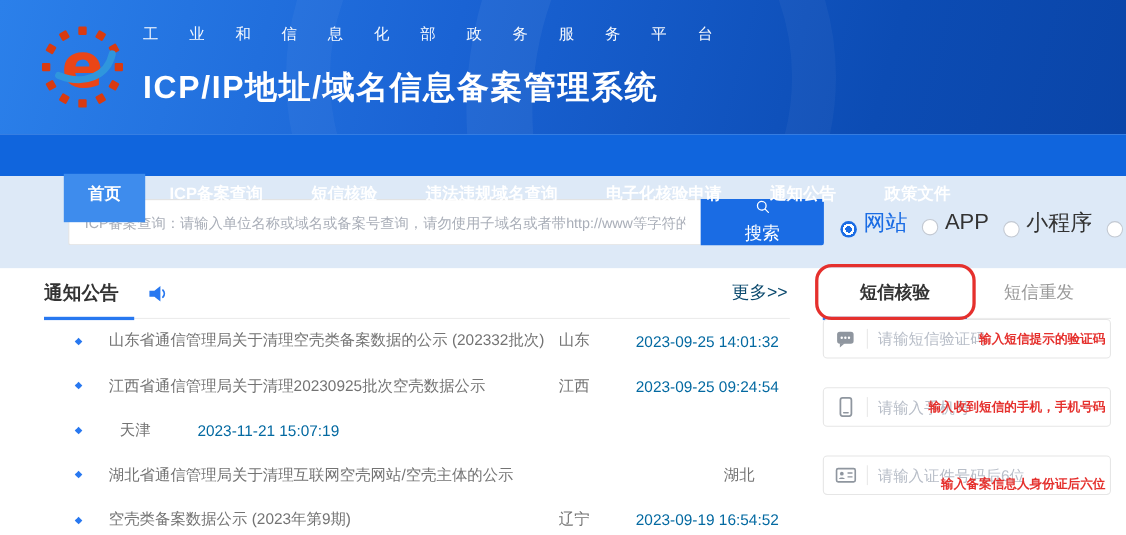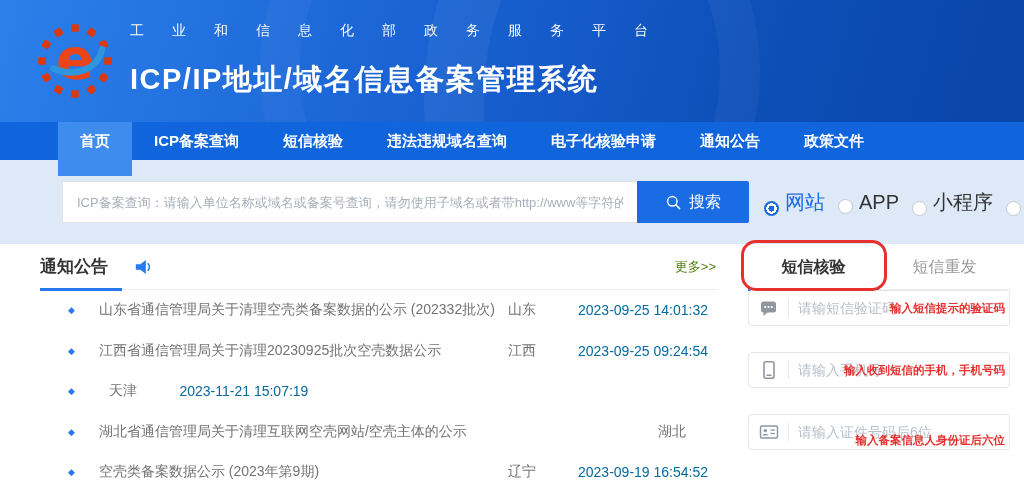--- a/index.html
+++ b/index.html
@@ -14,49 +14,49 @@
     border-radius:50%; border:60px solid rgba(255,255,255,.05); }
   .banner::after { content:""; position:absolute; left:260px; top:-180px; width:420px; height:420px;
     border-radius:50%; border:40px solid rgba(255,255,255,.04); }
   .logo { width:78px; height:78px; margin-left:36px; flex:0 0 auto; position:relative; z-index:1; }
   .banner-text { margin-left:16px; color:#fff; position:relative; z-index:1; }
   .banner-sub { font-size:14px; letter-spacing:28px; white-space:nowrap; opacity:.96; }
   .banner-title { font-size:29px; font-weight:bold; letter-spacing:1.5px; margin-top:20px; white-space:nowrap; }
 
   
   .nav { height:38px; background:#1065dd; display:flex; padding-left:58px; position:relative; }
-  .nav-item { height:54px; line-height:38px; padding:0 22px; color:#fff; font-size:15px; font-weight:bold;
-    cursor:pointer; white-space:nowrap; }
+  .nav-item { height:44px; line-height:38px; padding:0 22px; color:#fff; font-size:15px; font-weight:bold;
+    cursor:pointer; white-space:nowrap;margin-top:36px; }
   .nav-item.active { background:#3e8ced; }
 
   
   .search-strip { height:84px; background:#dde9f7; display:flex; align-items:center; padding-left:62px; }
   .search-box { display:flex; height:42px; }
   .search-input { width:575px; height:42px; border:1px solid #e2e2e2; border-right:none; border-radius:2px 0 0 2px;
     padding:0 14px; font-size:13px; color:#333; background:#fff; outline:none; font-family:inherit; }
   .search-input::placeholder { color:#a9aeb8; }
   .search-btn { width:112px; height:42px; background:#1a6ce4; color:#fff; border:none; border-radius:0 2px 2px 0;
-    font-size:16px; display:flex; align-items:center; justify-content:center; gap:7px; cursor:pointer; font-family:inherit; }
+    font-size:16px; display:flex; align-items:center; justify-content:center; gap:7px; cursor:pointer; font-family:inherit;flex-direction:column; }
   .radio-group { display:flex; align-items:center; margin-left:15px; gap:13px; }
   .radio-opt { display:flex; align-items:flex-end; gap:6px; font-size:20px; color:#333; cursor:pointer; white-space:nowrap; }
   .radio-circle { width:15px; height:15px; border-radius:50%; background:#fff; border:1px solid #c3c9d2; flex:0 0 auto; }
   .radio-opt.sel .radio-circle { border:none;
     background:radial-gradient(circle,#1a6ce4 0 3px,#fff 3px 5.2px,#1a6ce4 5.2px); }
   .radio-opt.sel .radio-label { color:#1a6ce4; }
 
   
   .main { display:flex; padding:0 14px 0 40px; background:#fff; }
   .left-col { width:678px; flex:0 0 auto; }
   .right-col { flex:1; margin-left:30px; position:relative; }
 
   .left-head { height:46px; display:flex; align-items:center; border-bottom:1px solid #ececec; position:relative; }
   .notices-title { font-size:17px; font-weight:bold; color:#333; }
   .title-underline { position:absolute; left:0; bottom:-2px; width:82px; height:3px; background:#2878f0; }
   .speaker { margin-left:26px; display:flex; }
-  .more-link { margin-left:auto; margin-right:2px; font-size:13px; color:#4d7c0f; cursor:pointer; }
+  .more-link { margin-left:auto; margin-right:2px; font-size:16px; color:#0c4a6e; cursor:pointer; }
 
   .notice-row { height:40.5px; display:flex; align-items:center; font-size:14px; cursor:pointer; }
   .bullet { color:#2878f0; font-size:9px; margin:0 24px 0 28px; flex:0 0 auto; }
   .n-title { flex:1; color:#737373; white-space:nowrap; overflow:hidden; text-overflow:ellipsis; }
   .n-prov { width:70px; color:#737373; padding-left:10px; flex:0 0 auto; }
   .n-date { width:150px; text-align:center; color:#0369a1; flex:0 0 auto; }
 
   
   .tabs { height:46px; display:flex; border-bottom:1px solid #ececec; position:relative; }
   .tab { flex:1; text-align:center; line-height:46px; font-size:16px; cursor:pointer; position:relative; }

